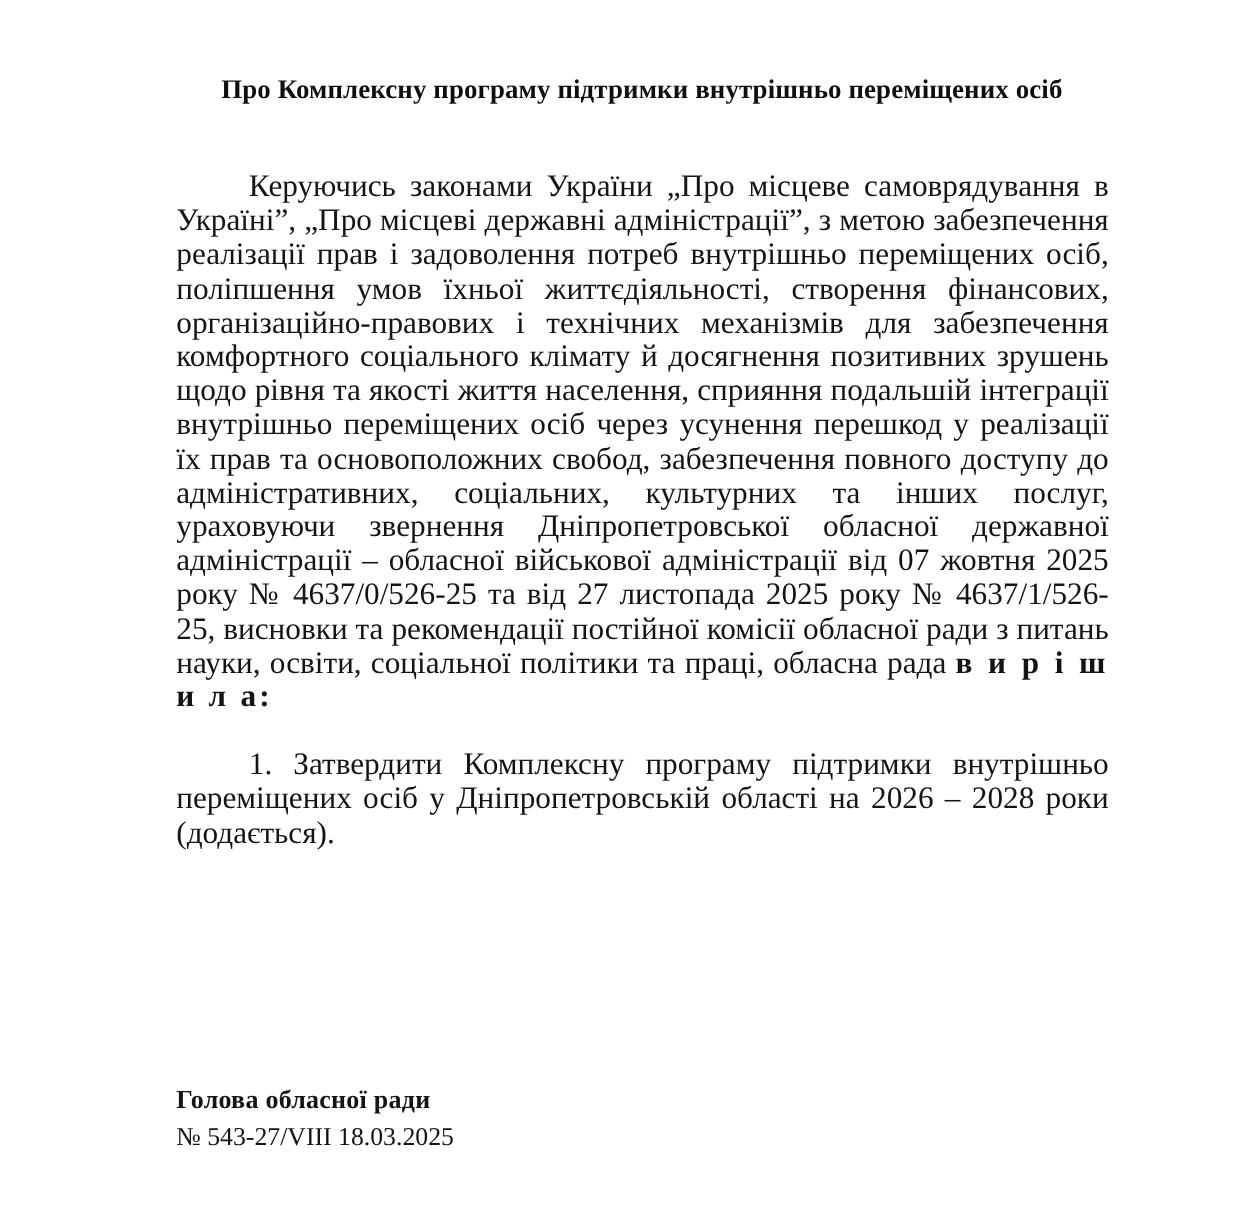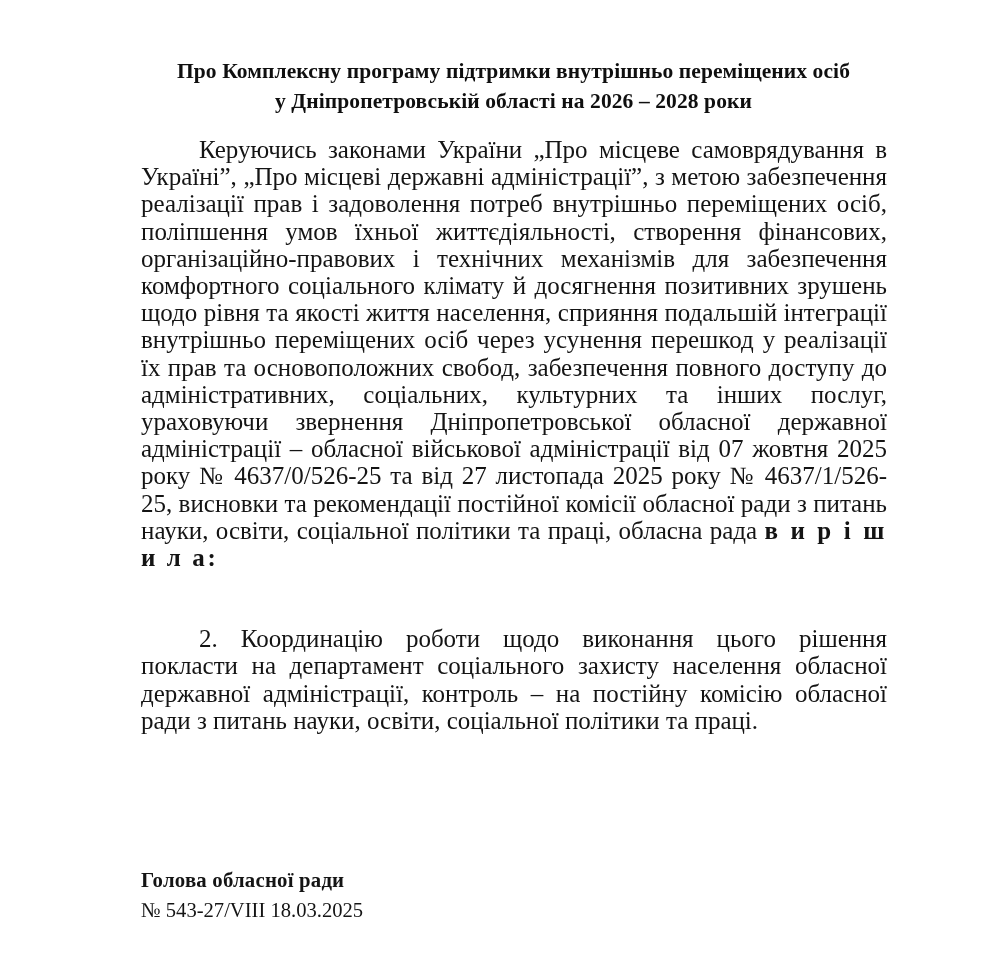--- a/index.html
+++ b/index.html
@@ -105,33 +105,32 @@
     white-space: nowrap;
   }
 </style>
 </head>
 <body>
 
 <div class="page">
 
   <div class="doc-title">
     <span class="tline">Про Комплексну програму підтримки внутрішньо переміщених осіб</span>
-    <span class="tline">у Дніпропетровській області на 2026 – 2028 роки</span>
   </div>
 
   <div class="body-block">
 
     <p class="para"><span>Керуючись законами України „Про місцеве самоврядування в Україні”, „Про місцеві державні адміністрації”, з метою забезпечення реалізації прав і задоволення потреб внутрішньо переміщених осіб, поліпшення умов їхньої життєдіяльності, створення фінансових, організаційно-правових і технічних механізмів для забезпечення комфортного соціального клімату й досягнення позитивних зрушень щодо рівня та якості життя населення, сприяння подальшій інтеграції внутрішньо переміщених осіб через усунення перешкод у реалізації їх прав та основоположних свобод, забезпечення повного доступу до адміністративних, соціальних, культурних та інших послуг, ураховуючи звернення Дніпропетровської обласної державної адміністрації – обласної військової адміністрації від 07 жовтня 2025 року № 4637/0/526-25 та від 27 листопада 2025 року № 4637/1/526-25, висновки та рекомендації постійної комісії обласної ради з питань науки, освіти, соціальної політики та праці, обласна рада </span><span class="resolved">в и р і ш и л а:</span></p>
 
     <div class="gap-1"></div>
 
+    <p class="para">1. Затвердити Комплексну програму підтримки внутрішньо переміщених осіб у Дніпропетровській області на 2026 – 2028 роки (додається).</p>
 
     <div class="gap-2"></div>
 
-    <p class="para">2. Координацію роботи щодо виконання цього рішення покласти на департамент соціального захисту населення обласної державної адміністрації, контроль – на постійну комісію обласної ради з питань науки, освіти, соціальної політики та праці.</p>
 
   </div>
 
   <div class="signature">
     <div class="sig-row">
       <span class="sig-title">Голова обласної ради</span>
     </div>
     <div class="sig-number">№ 543-27/VIII 18.03.2025</div>
   </div>
 

